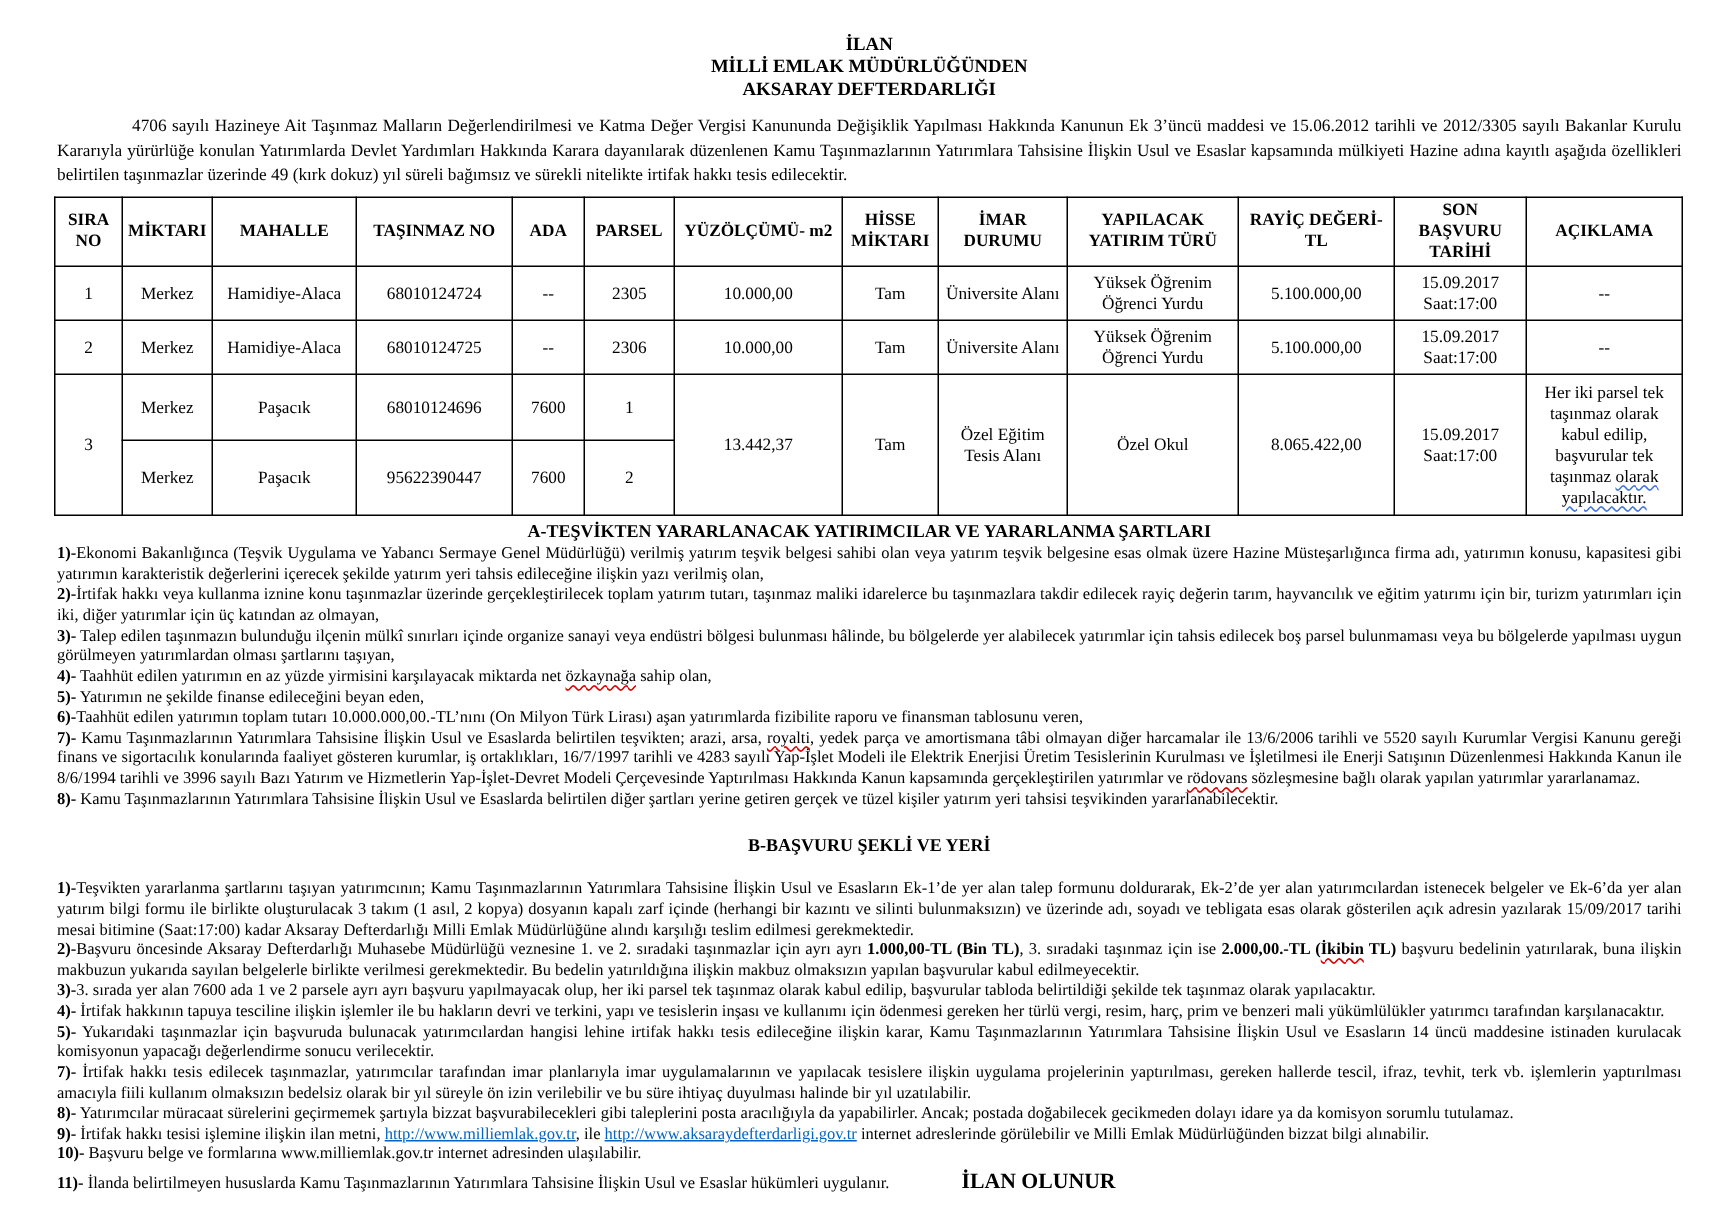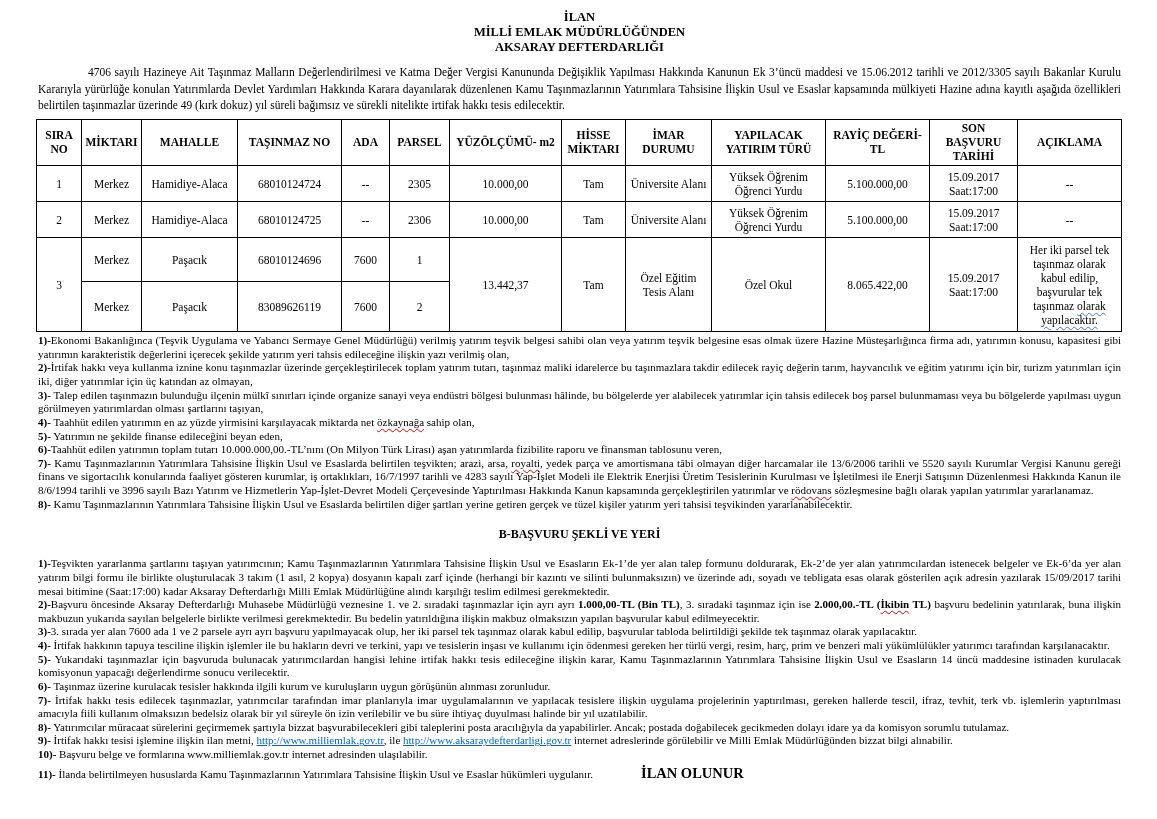--- a/index.html
+++ b/index.html
@@ -2,21 +2,21 @@
 <html lang="tr"><head>
 <meta charset="utf-8">
 <style>
   html,body{margin:0;padding:0;background:#ffffff;}
   body{
     width:1157px;height:819px;overflow:hidden;
     font-family:"Liberation Serif","DejaVu Serif",serif;
     color:#000;
     -webkit-font-smoothing:antialiased;
   }
-  .page{padding:8px 36px 0 38px;}
+  .page{padding:20px 36px 0 38px;}
   .title-block{text-align:center;font-weight:bold;font-size:12.5px;line-height:1.18;margin-top:2px;}
   .intro{font-size:11.5px;line-height:1.42;text-align:justify;text-indent:50px;margin:10px 0 6px 0;}
   table.props{border-collapse:collapse;table-layout:fixed;width:1085px;margin:4px 0 2px -2px;font-size:11.5px;}
   table.props th,table.props td{
     border:1px solid #000;text-align:center;vertical-align:middle;
     padding:1px 3px;line-height:1.22;word-wrap:break-word;
   }
   table.props th{font-weight:bold;line-height:1.18;}
   tr.hdr{height:46px;}
   tr.r1,tr.r2{height:36px;}
@@ -126,42 +126,42 @@
         <td rowspan="2">Tam</td>
         <td rowspan="2">Özel Eğitim Tesis Alanı</td>
         <td rowspan="2">Özel Okul</td>
         <td rowspan="2">8.065.422,00</td>
         <td rowspan="2"><span>15.09.2017</span><br><span>Saat:17:00</span></td>
         <td rowspan="2"><span>Her iki parsel tek taşınmaz olarak kabul edilip, başvurular tek taşınmaz </span><span class="sq-blue">olarak</span><span> </span><span class="sq-blue">yapılacaktır.</span></td>
       </tr>
       <tr class="r3b">
         <td>Merkez</td>
         <td>Paşacık</td>
-        <td>83089626119</td>
+        <td>95622390447</td>
         <td>7600</td>
         <td>2</td>
       </tr>
     </tbody>
   </table>
 
+  <div class="sec-heading">A-TEŞVİKTEN YARARLANACAK YATIRIMCILAR VE YARARLANMA ŞARTLARI</div>
   <p class="item"><span class="b">1)-</span><span>Ekonomi Bakanlığınca (Teşvik Uygulama ve Yabancı Sermaye Genel Müdürlüğü) verilmiş yatırım teşvik belgesi sahibi olan veya yatırım teşvik belgesine esas olmak üzere Hazine Müsteşarlığınca firma adı, yatırımın konusu, kapasitesi gibi yatırımın karakteristik değerlerini içerecek şekilde yatırım yeri tahsis edileceğine ilişkin yazı verilmiş olan,</span></p>
   <p class="item"><span class="b">2)-</span><span>İrtifak hakkı veya kullanma iznine konu taşınmazlar üzerinde gerçekleştirilecek toplam yatırım tutarı, taşınmaz maliki idarelerce bu taşınmazlara takdir edilecek rayiç değerin tarım, hayvancılık ve eğitim yatırımı için bir, turizm yatırımları için iki, diğer yatırımlar için üç katından az olmayan,</span></p>
   <p class="item"><span class="b">3)-</span><span> Talep edilen taşınmazın bulunduğu ilçenin mülkî sınırları içinde organize sanayi veya endüstri bölgesi bulunması hâlinde, bu bölgelerde yer alabilecek yatırımlar için tahsis edilecek boş parsel bulunmaması veya bu bölgelerde yapılması uygun görülmeyen yatırımlardan olması şartlarını taşıyan,</span></p>
   <p class="item"><span class="b">4)-</span><span> Taahhüt edilen yatırımın en az yüzde yirmisini karşılayacak miktarda net </span><span class="sq-red">özkaynağa</span><span> sahip olan,</span></p>
   <p class="item"><span class="b">5)-</span><span> Yatırımın ne şekilde finanse edileceğini beyan eden,</span></p>
   <p class="item"><span class="b">6)-</span><span>Taahhüt edilen yatırımın toplam tutarı 10.000.000,00.-TL’nını (On Milyon Türk Lirası) aşan yatırımlarda fizibilite raporu ve finansman tablosunu veren,</span></p>
   <p class="item"><span class="b">7)-</span><span> Kamu Taşınmazlarının Yatırımlara Tahsisine İlişkin Usul ve Esaslarda belirtilen teşvikten; arazi, arsa, </span><span class="sq-red">royalti</span><span>, yedek parça ve amortismana tâbi olmayan diğer harcamalar ile 13/6/2006 tarihli ve 5520 sayılı Kurumlar Vergisi Kanunu gereği finans ve sigortacılık konularında faaliyet gösteren kurumlar, iş ortaklıkları, 16/7/1997 tarihli ve 4283 sayılı Yap-İşlet Modeli ile Elektrik Enerjisi Üretim Tesislerinin Kurulması ve İşletilmesi ile Enerji Satışının Düzenlenmesi Hakkında Kanun ile 8/6/1994 tarihli ve 3996 sayılı Bazı Yatırım ve Hizmetlerin Yap-İşlet-Devret Modeli Çerçevesinde Yaptırılması Hakkında Kanun kapsamında gerçekleştirilen yatırımlar ve </span><span class="sq-red">rödovans</span><span> sözleşmesine bağlı olarak yapılan yatırımlar yararlanamaz.</span></p>
   <p class="item"><span class="b">8)-</span><span> Kamu Taşınmazlarının Yatırımlara Tahsisine İlişkin Usul ve Esaslarda belirtilen diğer şartları yerine getiren gerçek ve tüzel kişiler yatırım yeri tahsisi teşvikinden yararlanabilecektir.</span></p>
 
   <div class="sec-heading b-head">B-BAŞVURU ŞEKLİ VE YERİ</div>
   <p class="item"><span class="b">1)-</span><span>Teşvikten yararlanma şartlarını taşıyan yatırımcının; Kamu Taşınmazlarının Yatırımlara Tahsisine İlişkin Usul ve Esasların Ek-1’de yer alan talep formunu doldurarak, Ek-2’de yer alan yatırımcılardan istenecek belgeler ve Ek-6’da yer alan yatırım bilgi formu ile birlikte oluşturulacak 3 takım (1 asıl, 2 kopya) dosyanın kapalı zarf içinde (herhangi bir kazıntı ve silinti bulunmaksızın) ve üzerinde adı, soyadı ve tebligata esas olarak gösterilen açık adresin yazılarak 15/09/2017 tarihi mesai bitimine (Saat:17:00) kadar Aksaray Defterdarlığı Milli Emlak Müdürlüğüne alındı karşılığı teslim edilmesi gerekmektedir.</span></p>
   <p class="item"><span class="b">2)-</span><span>Başvuru öncesinde Aksaray Defterdarlığı Muhasebe Müdürlüğü veznesine 1. ve 2. sıradaki taşınmazlar için ayrı ayrı </span><span class="b">1.000,00-TL (Bin TL)</span><span>, 3. sıradaki taşınmaz için ise </span><span class="b">2.000,00.-TL (</span><span class="b sq-red">İkibin</span><span class="b"> TL)</span><span>  başvuru bedelinin yatırılarak, buna ilişkin makbuzun yukarıda sayılan belgelerle birlikte verilmesi gerekmektedir. Bu bedelin yatırıldığına ilişkin makbuz olmaksızın yapılan başvurular kabul edilmeyecektir.</span></p>
   <p class="item"><span class="b">3)-</span><span>3. sırada yer alan 7600 ada 1 ve 2 parsele ayrı ayrı başvuru yapılmayacak olup, her iki parsel tek taşınmaz olarak kabul edilip, başvurular tabloda belirtildiği şekilde tek taşınmaz olarak yapılacaktır.</span></p>
   <p class="item"><span class="b">4)-</span><span> İrtifak hakkının tapuya tesciline ilişkin işlemler ile bu hakların devri ve terkini, yapı ve tesislerin inşası ve kullanımı için ödenmesi gereken her türlü vergi, resim, harç, prim ve benzeri mali yükümlülükler yatırımcı tarafından karşılanacaktır.</span></p>
   <p class="item"><span class="b">5)-</span><span> Yukarıdaki taşınmazlar için başvuruda bulunacak yatırımcılardan hangisi lehine irtifak hakkı tesis edileceğine ilişkin karar, Kamu Taşınmazlarının Yatırımlara Tahsisine İlişkin Usul ve Esasların 14 üncü maddesine istinaden kurulacak komisyonun yapacağı değerlendirme sonucu verilecektir.</span></p>
-  <p class="item"><span class="b">6)-</span><span> Taşınmaz üzerine kurulacak tesisler hakkında ilgili kurum ve kuruluşların uygun görüşünün alınması zorunludur.</span></p>
   <p class="item"><span class="b">7)-</span><span> İrtifak hakkı tesis edilecek taşınmazlar, yatırımcılar tarafından imar planlarıyla imar uygulamalarının ve yapılacak tesislere ilişkin uygulama projelerinin yaptırılması, gereken hallerde tescil, ifraz, tevhit, terk vb. işlemlerin yaptırılması amacıyla fiili kullanım olmaksızın bedelsiz olarak bir yıl süreyle ön izin verilebilir ve bu süre ihtiyaç duyulması halinde bir yıl uzatılabilir.</span></p>
   <p class="item"><span class="b">8)-</span><span> Yatırımcılar müracaat sürelerini geçirmemek şartıyla bizzat başvurabilecekleri gibi taleplerini posta aracılığıyla da yapabilirler. Ancak; postada doğabilecek gecikmeden dolayı idare ya da komisyon sorumlu tutulamaz.</span></p>
   <p class="item"><span class="b">9)-</span><span> İrtifak hakkı tesisi işlemine ilişkin ilan metni, </span><a href="#" class="link">http://www.milliemlak.gov.tr</a><span>,  ile </span><a href="#" class="link">http://www.aksaraydefterdarligi.gov.tr</a><span> internet adreslerinde görülebilir ve Milli Emlak Müdürlüğünden bizzat bilgi alınabilir.</span></p>
   <p class="item"><span class="b">10)-</span><span> Başvuru belge ve formlarına www.milliemlak.gov.tr internet adresinden ulaşılabilir.</span></p>
   <p class="item last-item"><span><span class="b">11)-</span><span> İlanda belirtilmeyen hususlarda Kamu Taşınmazlarının Yatırımlara Tahsisine İlişkin Usul ve Esaslar hükümleri uygulanır.</span></span><span class="ilan-olunur">İLAN OLUNUR</span></p>
 
 </div>
 
 </body></html>

